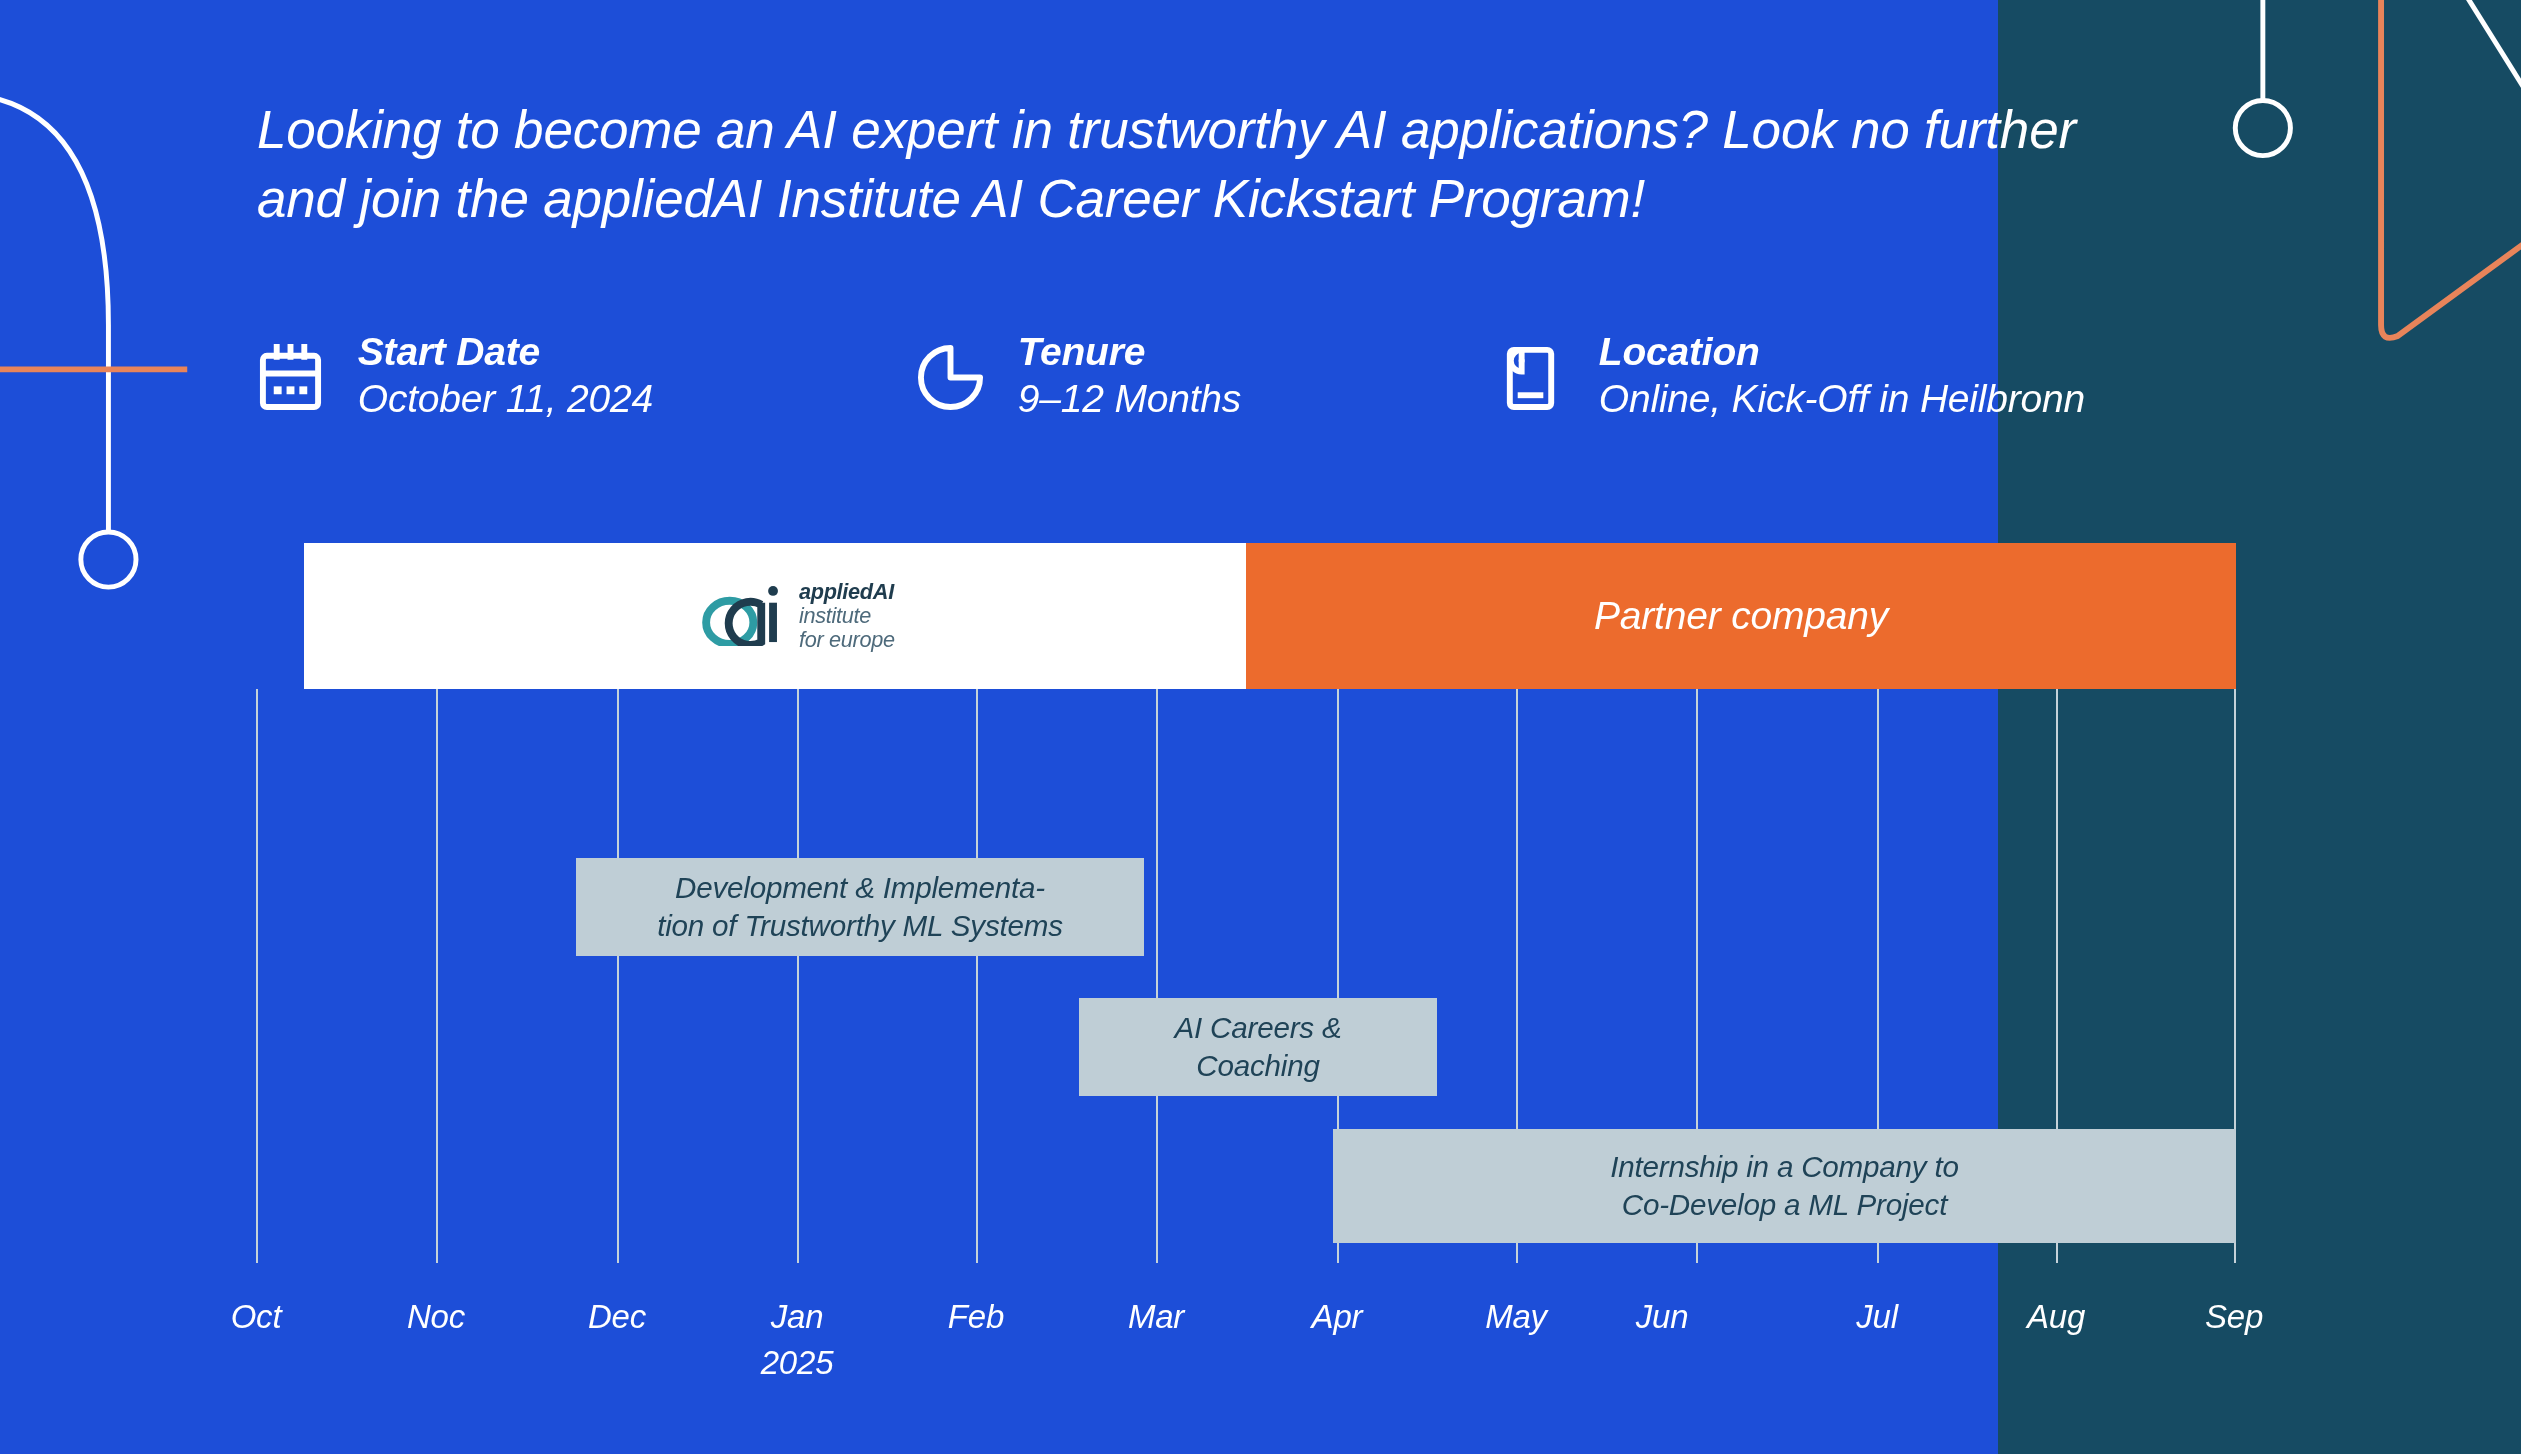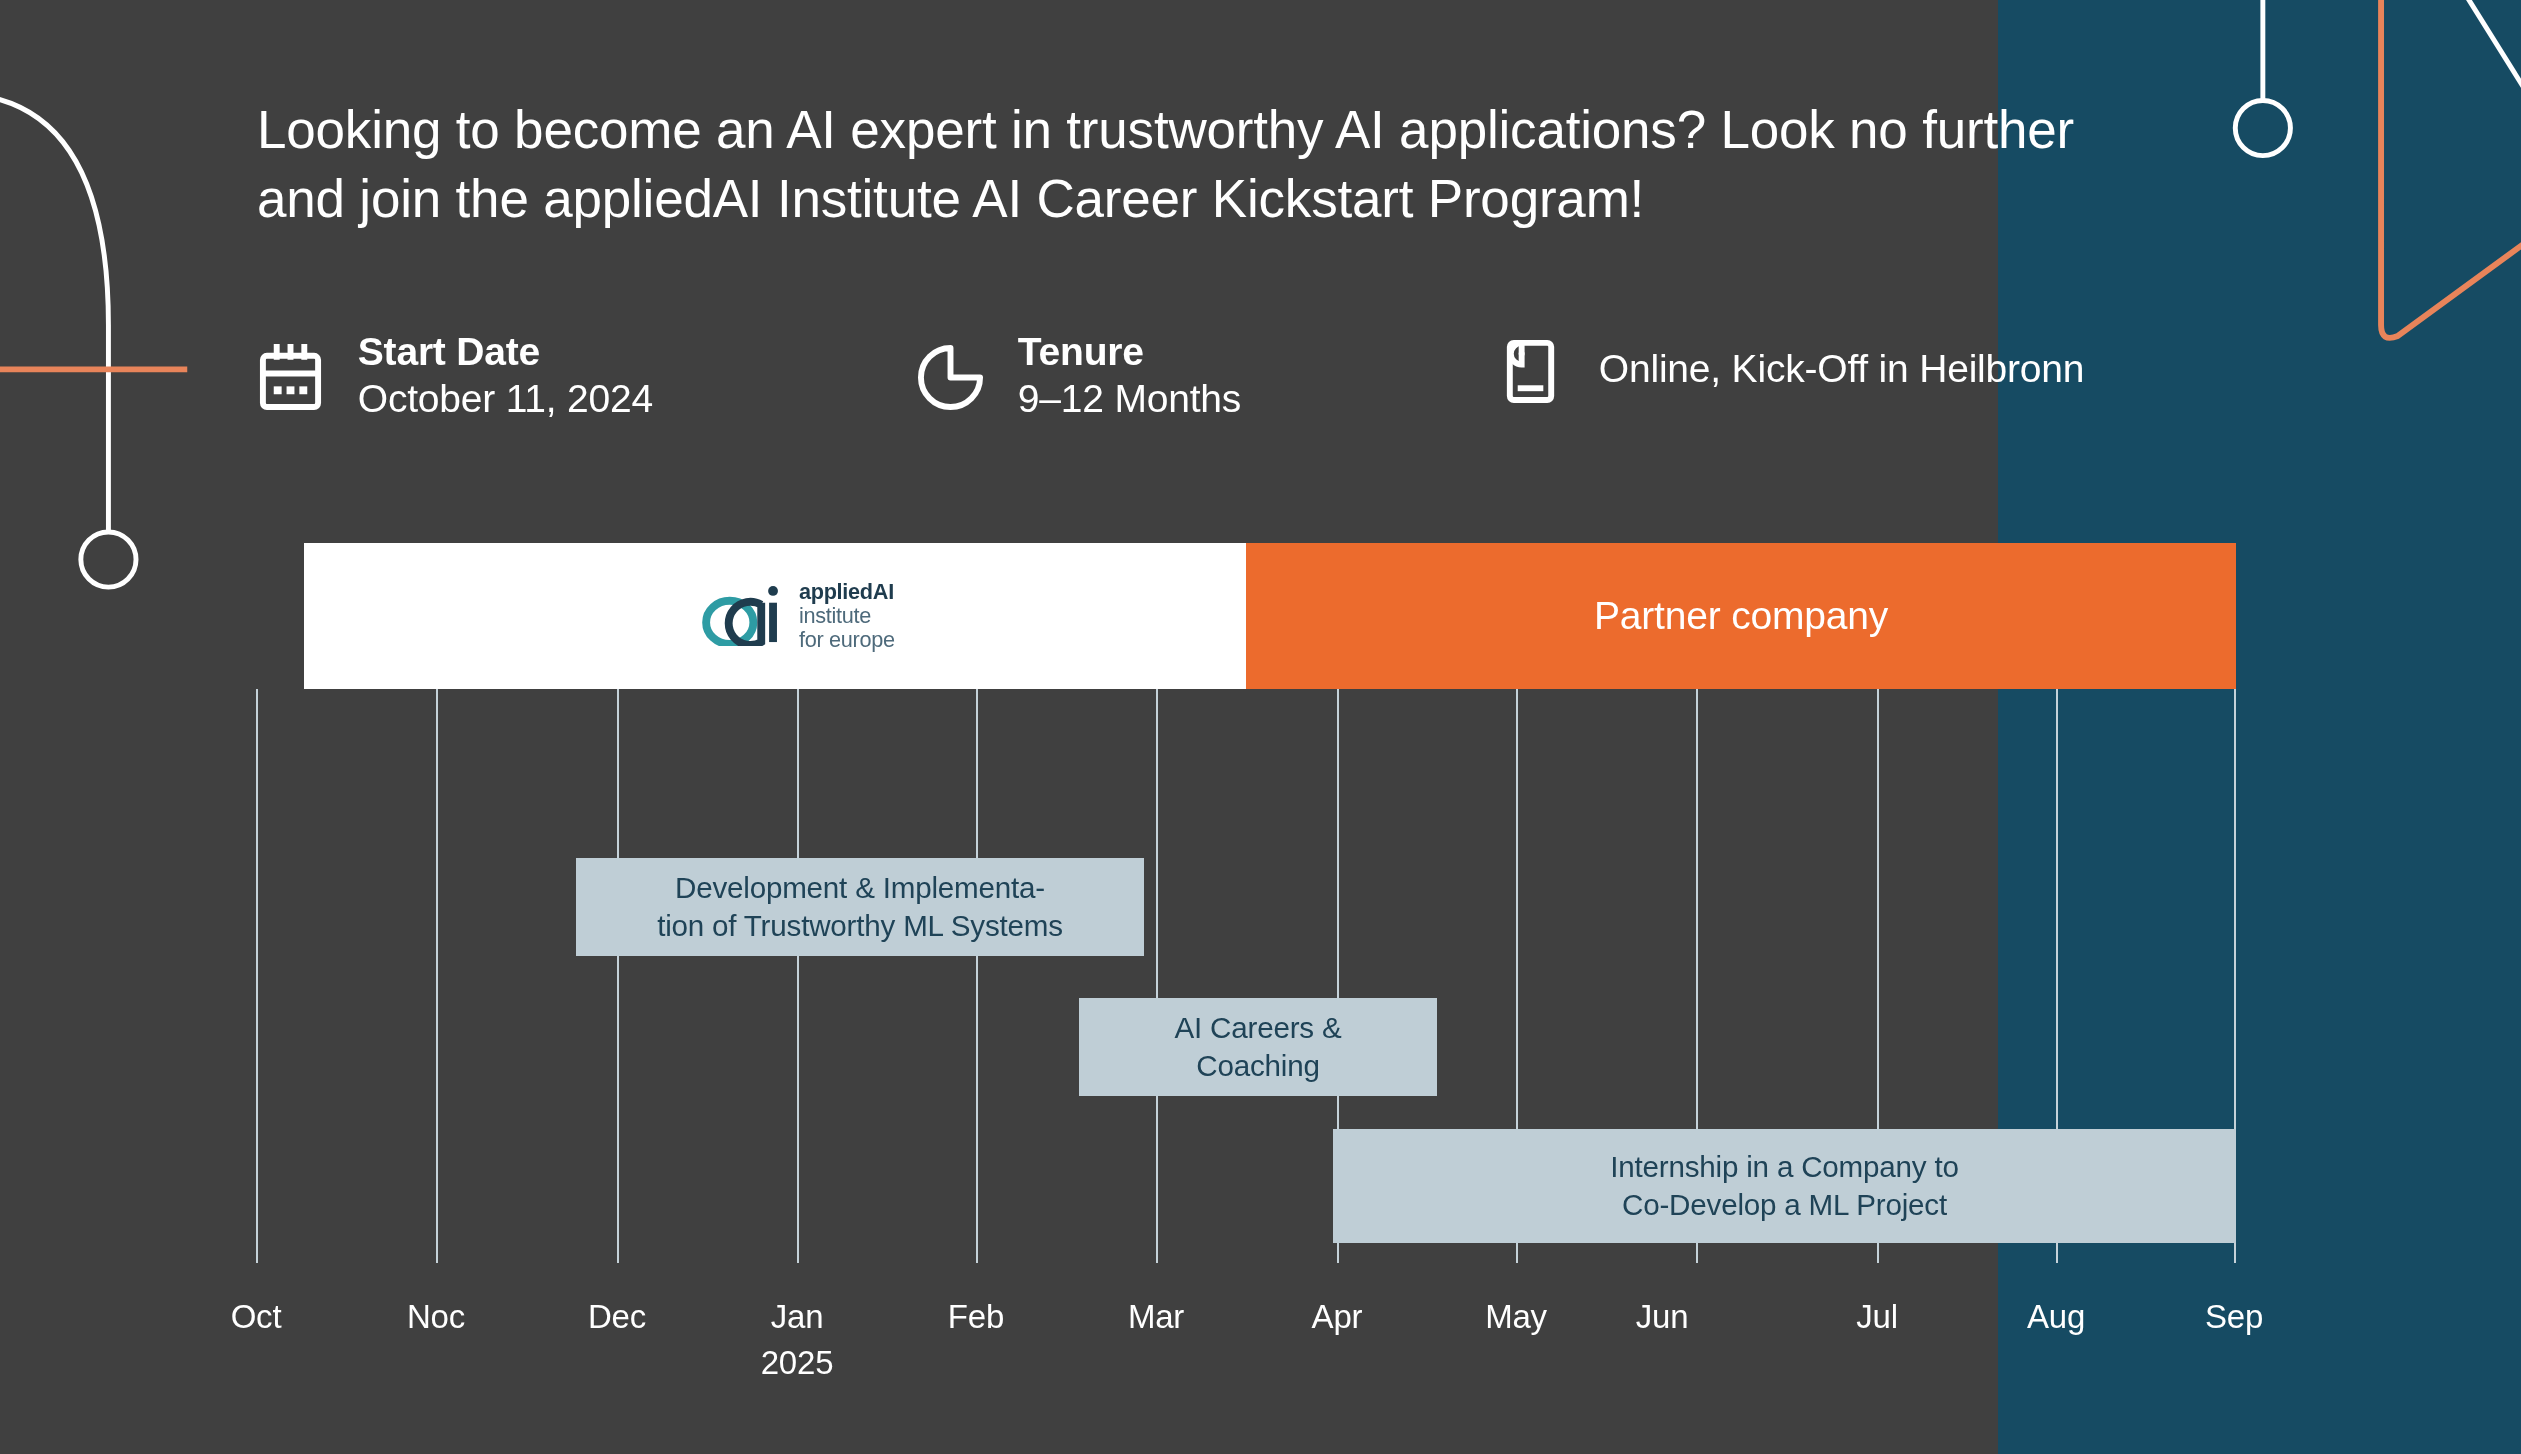--- a/index.html
+++ b/index.html
@@ -5,21 +5,22 @@
   * { box-sizing: border-box; margin: 0; padding: 0; }
   html, body {
     width: 2522px; height: 1455px;
     background: #164B63;
     font-family: "Liberation Sans", sans-serif;
     overflow: hidden;
   }
   #root {
     position: relative;
     width: 1998px; height: 1455px;
-    background: #404040;
+    background: #1d4ed8;
+    font-style: italic;
   }
 
   
   #deco {
     position: absolute; inset: 0;
     width: 2522px; height: 1455px;
     pointer-events: none;
   }
 
   
@@ -204,20 +205,21 @@
     <div class="info-item location">
       <span class="info-icon">
         <svg width="67" height="71" viewBox="0 0 68 72" xmlns="http://www.w3.org/2000/svg">
           <rect x="12" y="8" width="42" height="58" rx="4" fill="none" stroke="#fff" stroke-width="6"></rect>
           <path d="M 24 8 A 11 11 0 0 0 24 30 L 24 8 Z" fill="none" stroke="#fff" stroke-width="6"></path>
           <circle cx="24" cy="19" r="3" fill="#fff"></circle>
           <line x1="20" y1="54" x2="46" y2="54" stroke="#fff" stroke-width="6"></line>
         </svg>
       </span>
       <span class="info-text">
+        <span class="info-label">Location</span>
         <span class="info-value">Online, Kick-Off in Heilbronn</span>
       </span>
     </div>
 
   </div>
 
   <div id="gantt">
 
     <div class="band band-left">
       <span class="logo-wrap">

